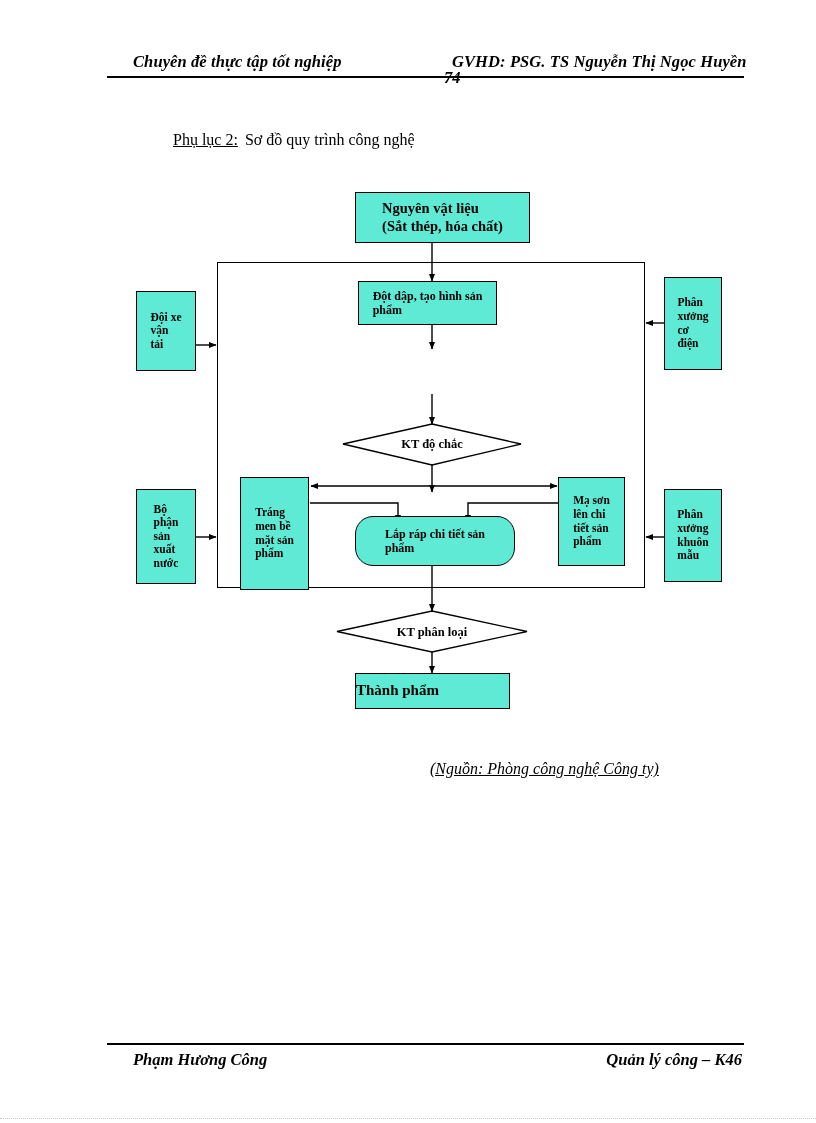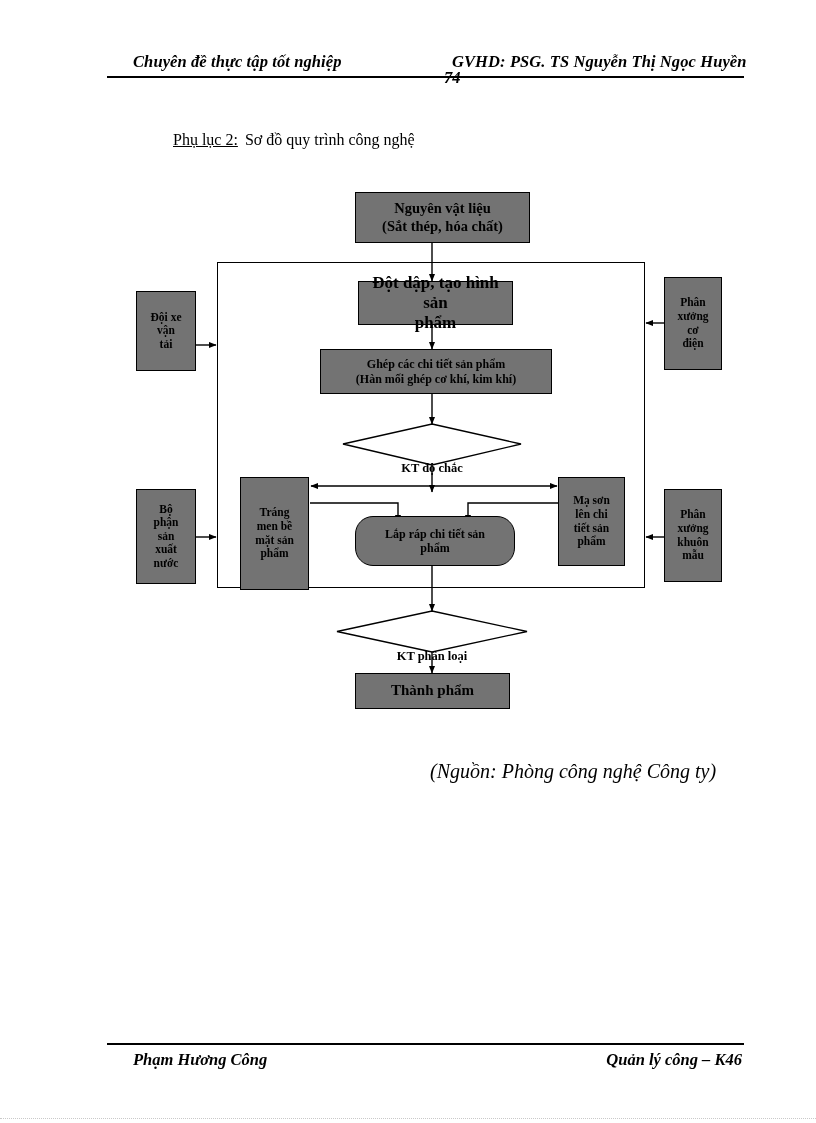--- a/index.html
+++ b/index.html
@@ -96,58 +96,57 @@
   .chart svg {
     position: absolute;
     left: 0;
     top: 0;
   }
 
   .node {
     position: absolute;
     box-sizing: border-box;
     border: 1.3px solid #000;
-    background: #737373;
+    background: #5eead4;
+    display: flex;
+    align-items: center;
+    justify-content: center;
+    font-weight: bold;
+    line-height: 1.18;
+  }
+  .node span { display: block; width: 100%; }
+
+  
+  .frame {
+    position: absolute;
+    box-sizing: border-box;
+    border: 1.3px solid #000;
+    background: transparent;
+  }
+
+  
+  .diamond-label {
+    position: absolute;
     display: flex;
     align-items: center;
     justify-content: center;
     text-align: center;
     font-weight: bold;
-    line-height: 1.18;
-  }
-  .node span { display: block; width: 100%; }
-
-  
-  .frame {
-    position: absolute;
-    box-sizing: border-box;
-    border: 1.3px solid #000;
-    background: transparent;
-  }
-
-  
-  .diamond-label {
-    position: absolute;
-    display: flex;
-    align-items: center;
-    justify-content: center;
-    text-align: center;
-    font-weight: bold;
-    white-space: nowrap;
-    margin-top: 24px;
+    white-space: nowrap;
   }
 
   
   .source-note {
     position: absolute;
     left: 430px;
     top: 760px;
     font-style: italic;
-    font-size: 20px;
-    white-space: nowrap;
+    font-size: 16px;
+    white-space: nowrap;
+    text-decoration: underline;
   }
 
   
   .footer-rule {
     position: absolute;
     left: 107px;
     top: 1043px;
     width: 637px;
     height: 0;
     border-top: 2.2px solid #000;
@@ -235,33 +234,27 @@
 
     <div class="frame" style="left:217px; top:262px; width:428px; height:326px;"></div>
 
     <div class="node" style="left:355px; top:192px; width:175px; height:51px; font-size:14.5px;">
       <div>
         <span>Nguyên vật liệu</span>
         <span>(Sắt thép, hóa chất)</span>
       </div>
     </div>
 
-    <div class="node" style="left:358px; top:281px; width:155px; height:44px; font-size:17px;">
+    <div class="node" style="left:358px; top:281px; width:139px; height:44px; font-size:12px;">
       <div>
         <span>Đột dập,  tạo  hình sản</span>
         <span>phẩm</span>
       </div>
     </div>
 
-    <div class="node" style="left:320px; top:349px; width:232px; height:45px; font-size:12px;">
-      <div>
-        <span>Ghép  các chi tiết sản phẩm</span>
-        <span>(Hàn  mối ghép cơ khí, kim khí)</span>
-      </div>
-    </div>
 
     <div class="diamond-label" style="left:343px; top:432px; width:178px; height:24px; font-size:12.5px;">
       <span>KT  độ chắc</span>
     </div>
 
     <div class="node" style="left:240px; top:477px; width:69px; height:113px; font-size:11.5px;">
       <div>
         <span>Tráng</span>
         <span>men bề</span>
         <span>mặt sản</span>

